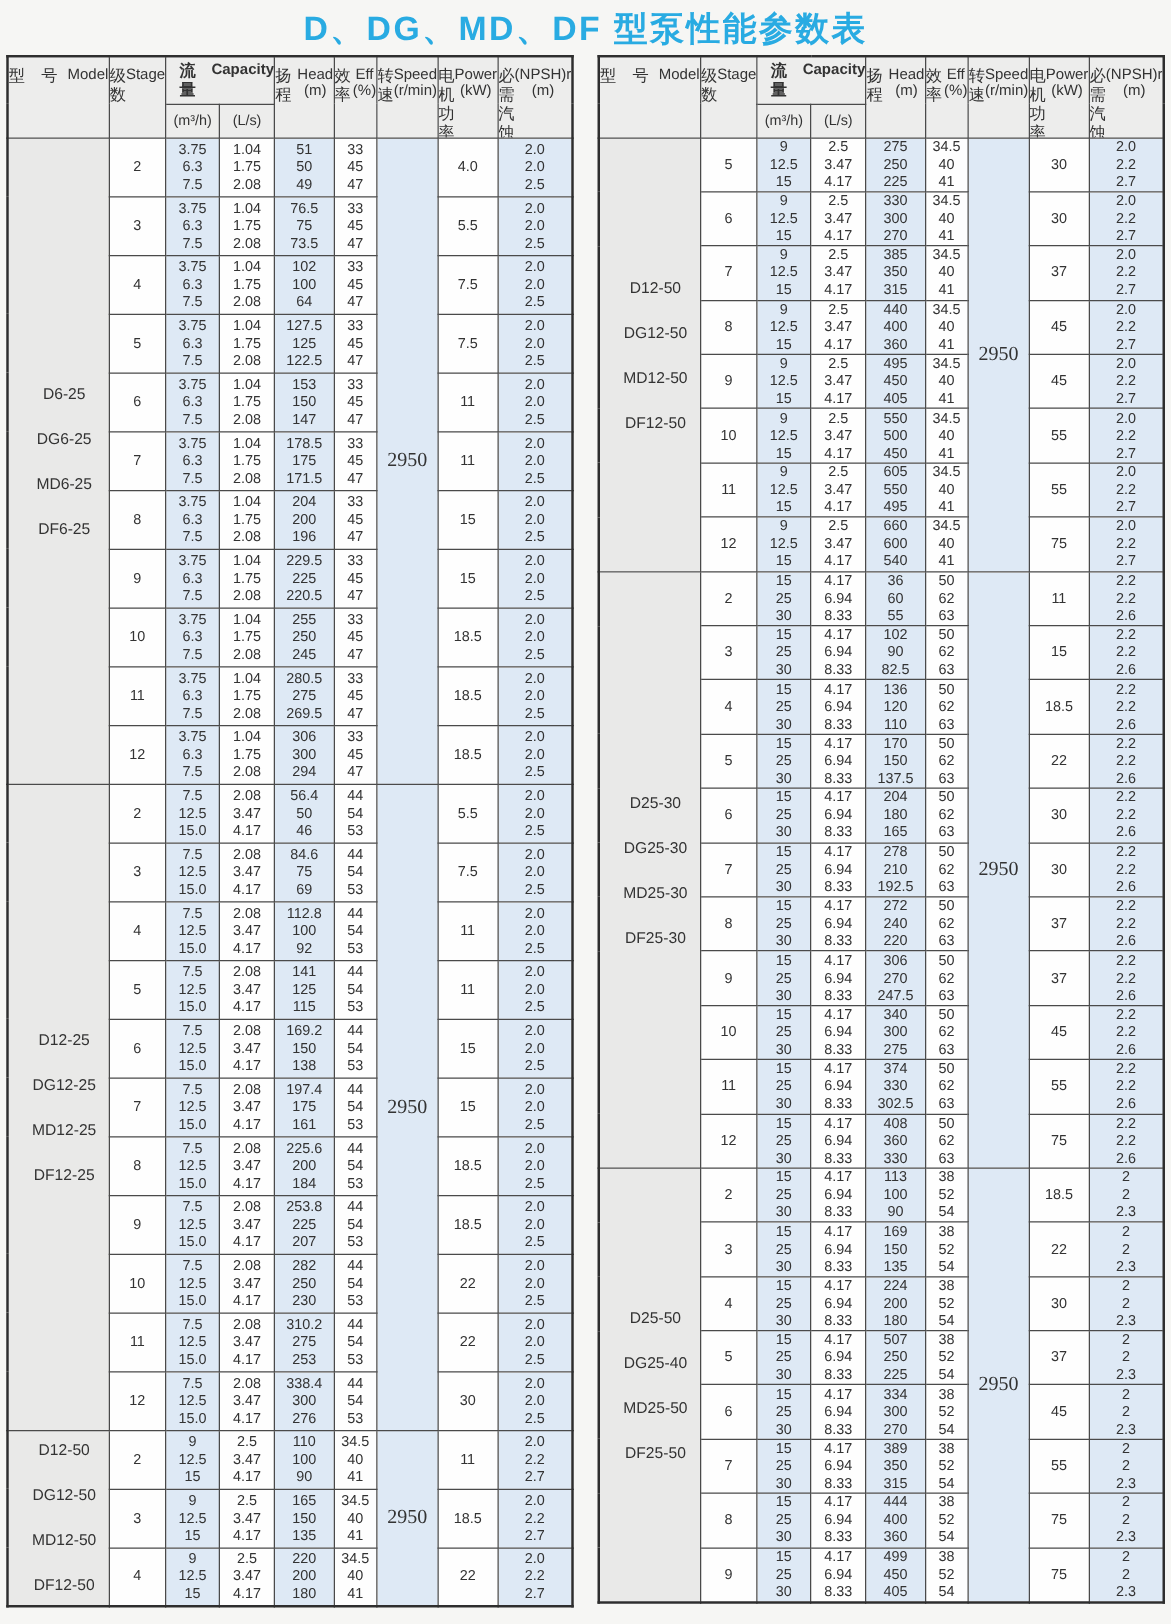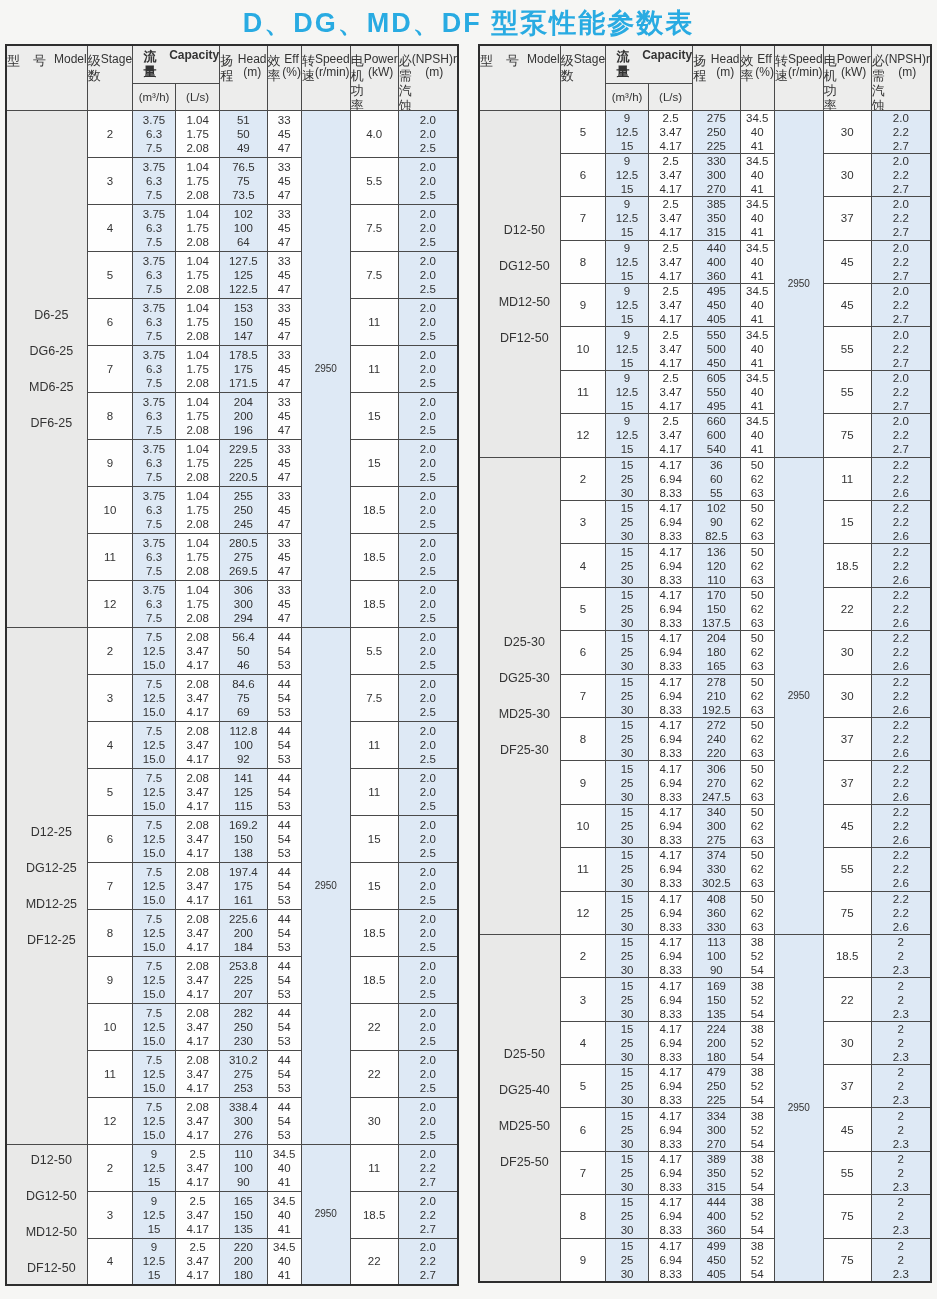--- a/index.html
+++ b/index.html
@@ -38,21 +38,21 @@
   }
   .ptable thead th { background: var(--headerbg, #ededec); font-weight: normal; }
   .hflex { display: flex; flex-direction: row; justify-content: space-between; padding: 4px 0; }
   .hcenter { justify-content: center; gap: 2px; padding: 2px 0; font-weight: bold; }
   .cn { font-size: 13px; line-height: 15px; }
   .en { font-size: 12px; line-height: 13.5px; }
   .units-row th { font-size: 11.5px; height: 27px; text-align: center; }
   .header-row th { height: 38px; }
   td.c-blue { background: var(--blue, #dee9f5); }
   td.c-model { background: var(--gray, #e9e9e8); }
-  td.c-speed { font-size: 10px; }
+  td.c-speed { font-size: 16px; font-family: Liberation Serif, serif; }
   .stage-cell, .power-cell { font-size: 12px; }
   .model-wrap {
     display: flex; flex-direction: column; justify-content: center;
     gap: 22px; width: 100%; padding-left: 9px; text-align: center;
   }
   .model-line { font-size: 12.5px; white-space: nowrap; }
   .ptable-left tbody tr { height: 47px; }
   .ptable-right tbody tr { height: 43.4px; }
 </style>
 </head>
@@ -1711,21 +1711,21 @@
                 <div>15</div>
                 <div>25</div>
                 <div>30</div>
               </td>
               <td>
                 <div>4.17</div>
                 <div>6.94</div>
                 <div>8.33</div>
               </td>
               <td class="c-blue">
-                <div>479</div>
+                <div>507</div>
                 <div>250</div>
                 <div>225</div>
               </td>
               <td>
                 <div>38</div>
                 <div>52</div>
                 <div>54</div>
               </td>
               <td class="power-cell">37</td>
               <td class="c-blue">

